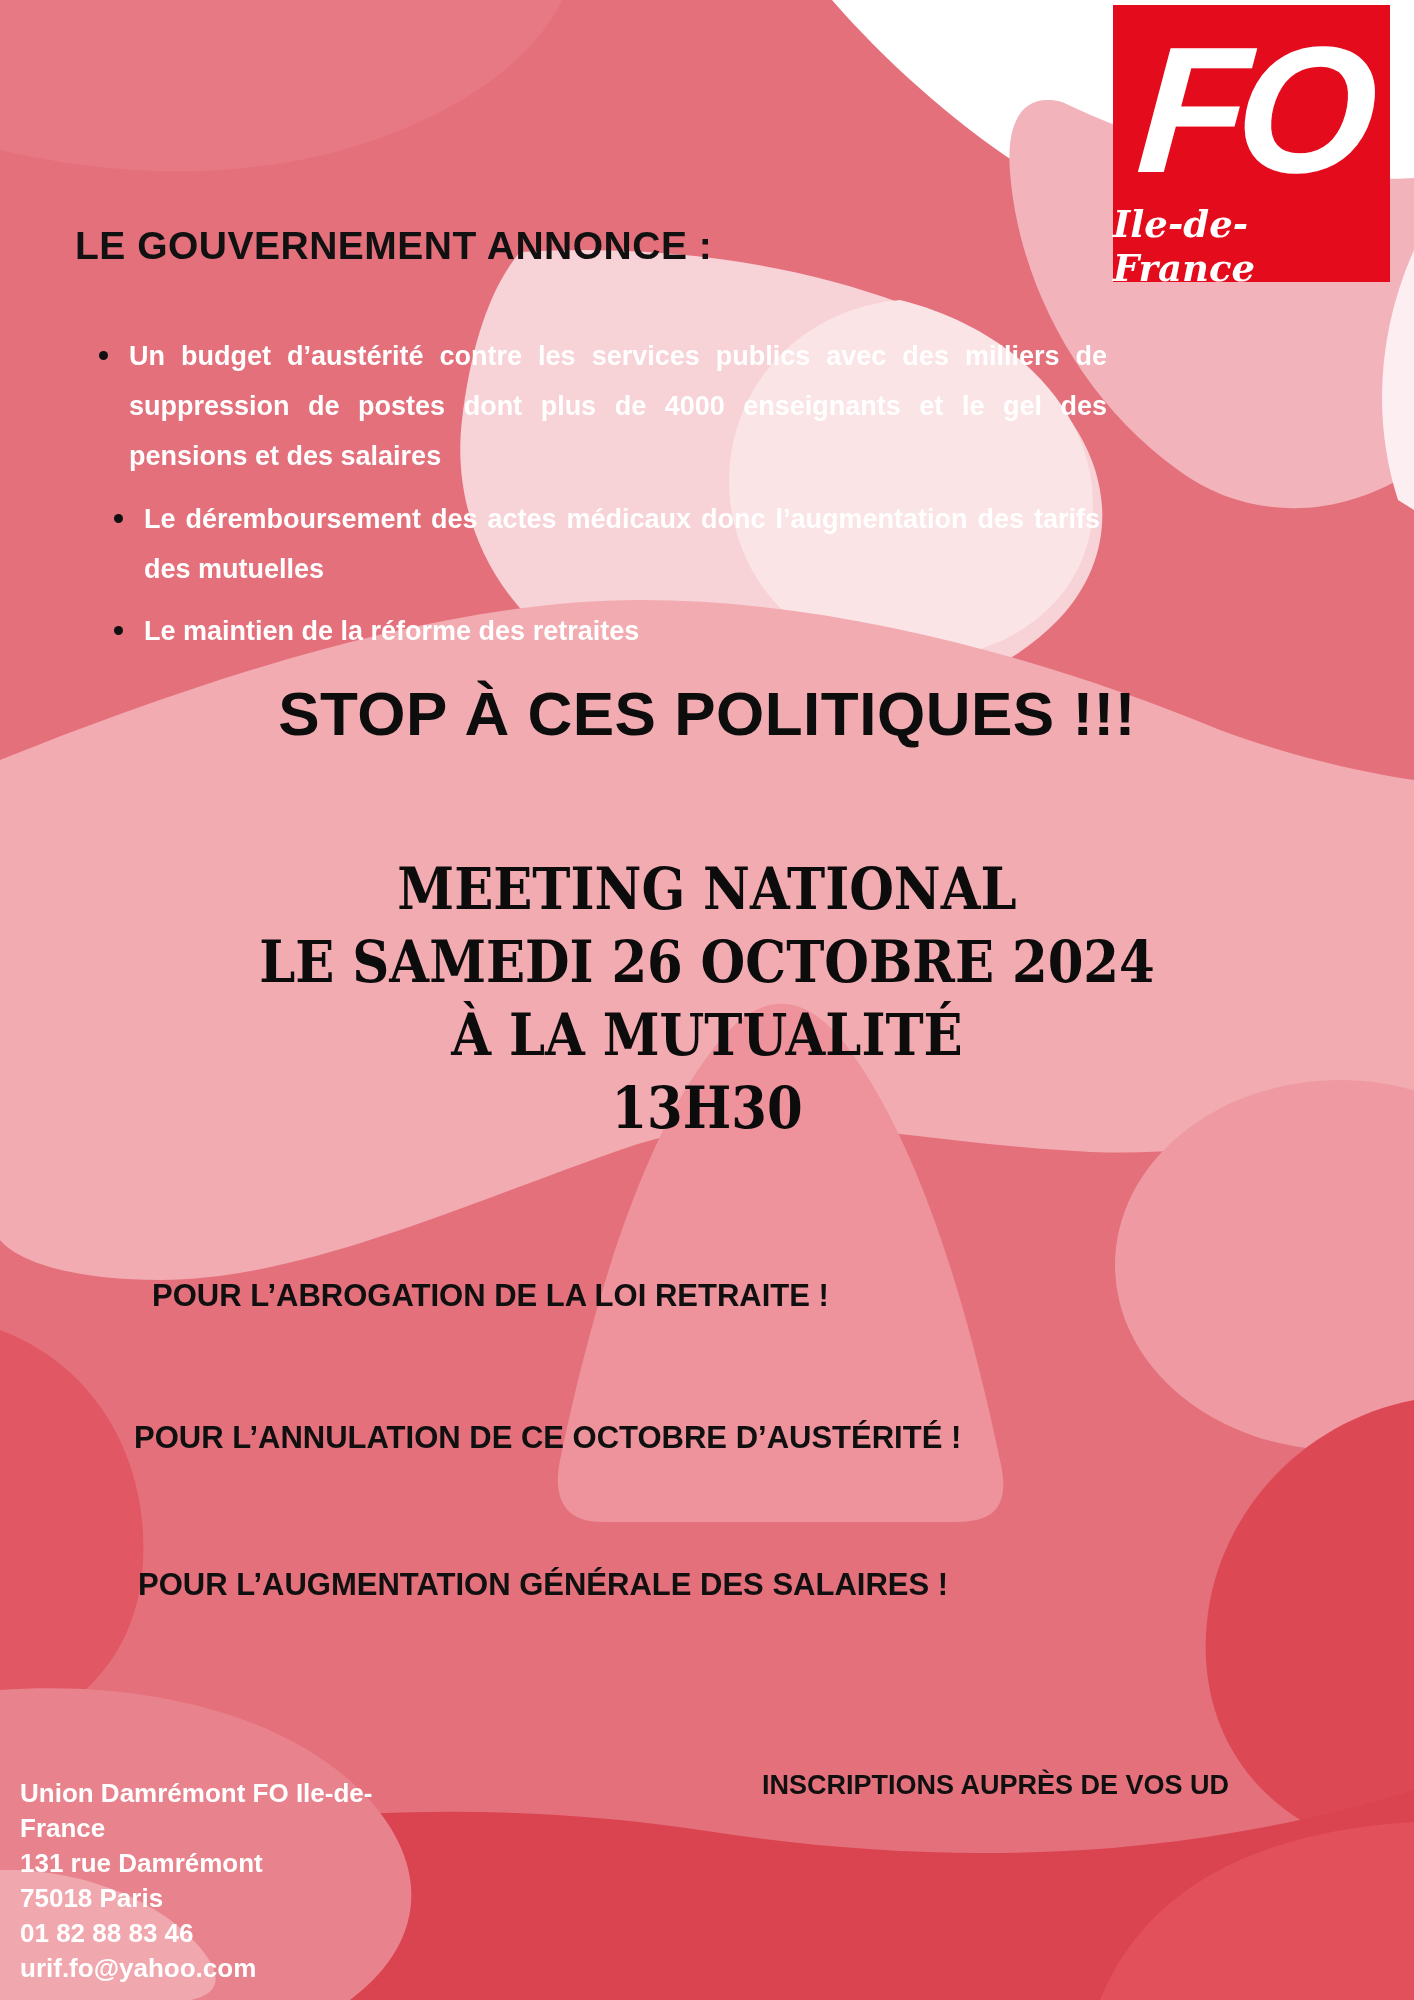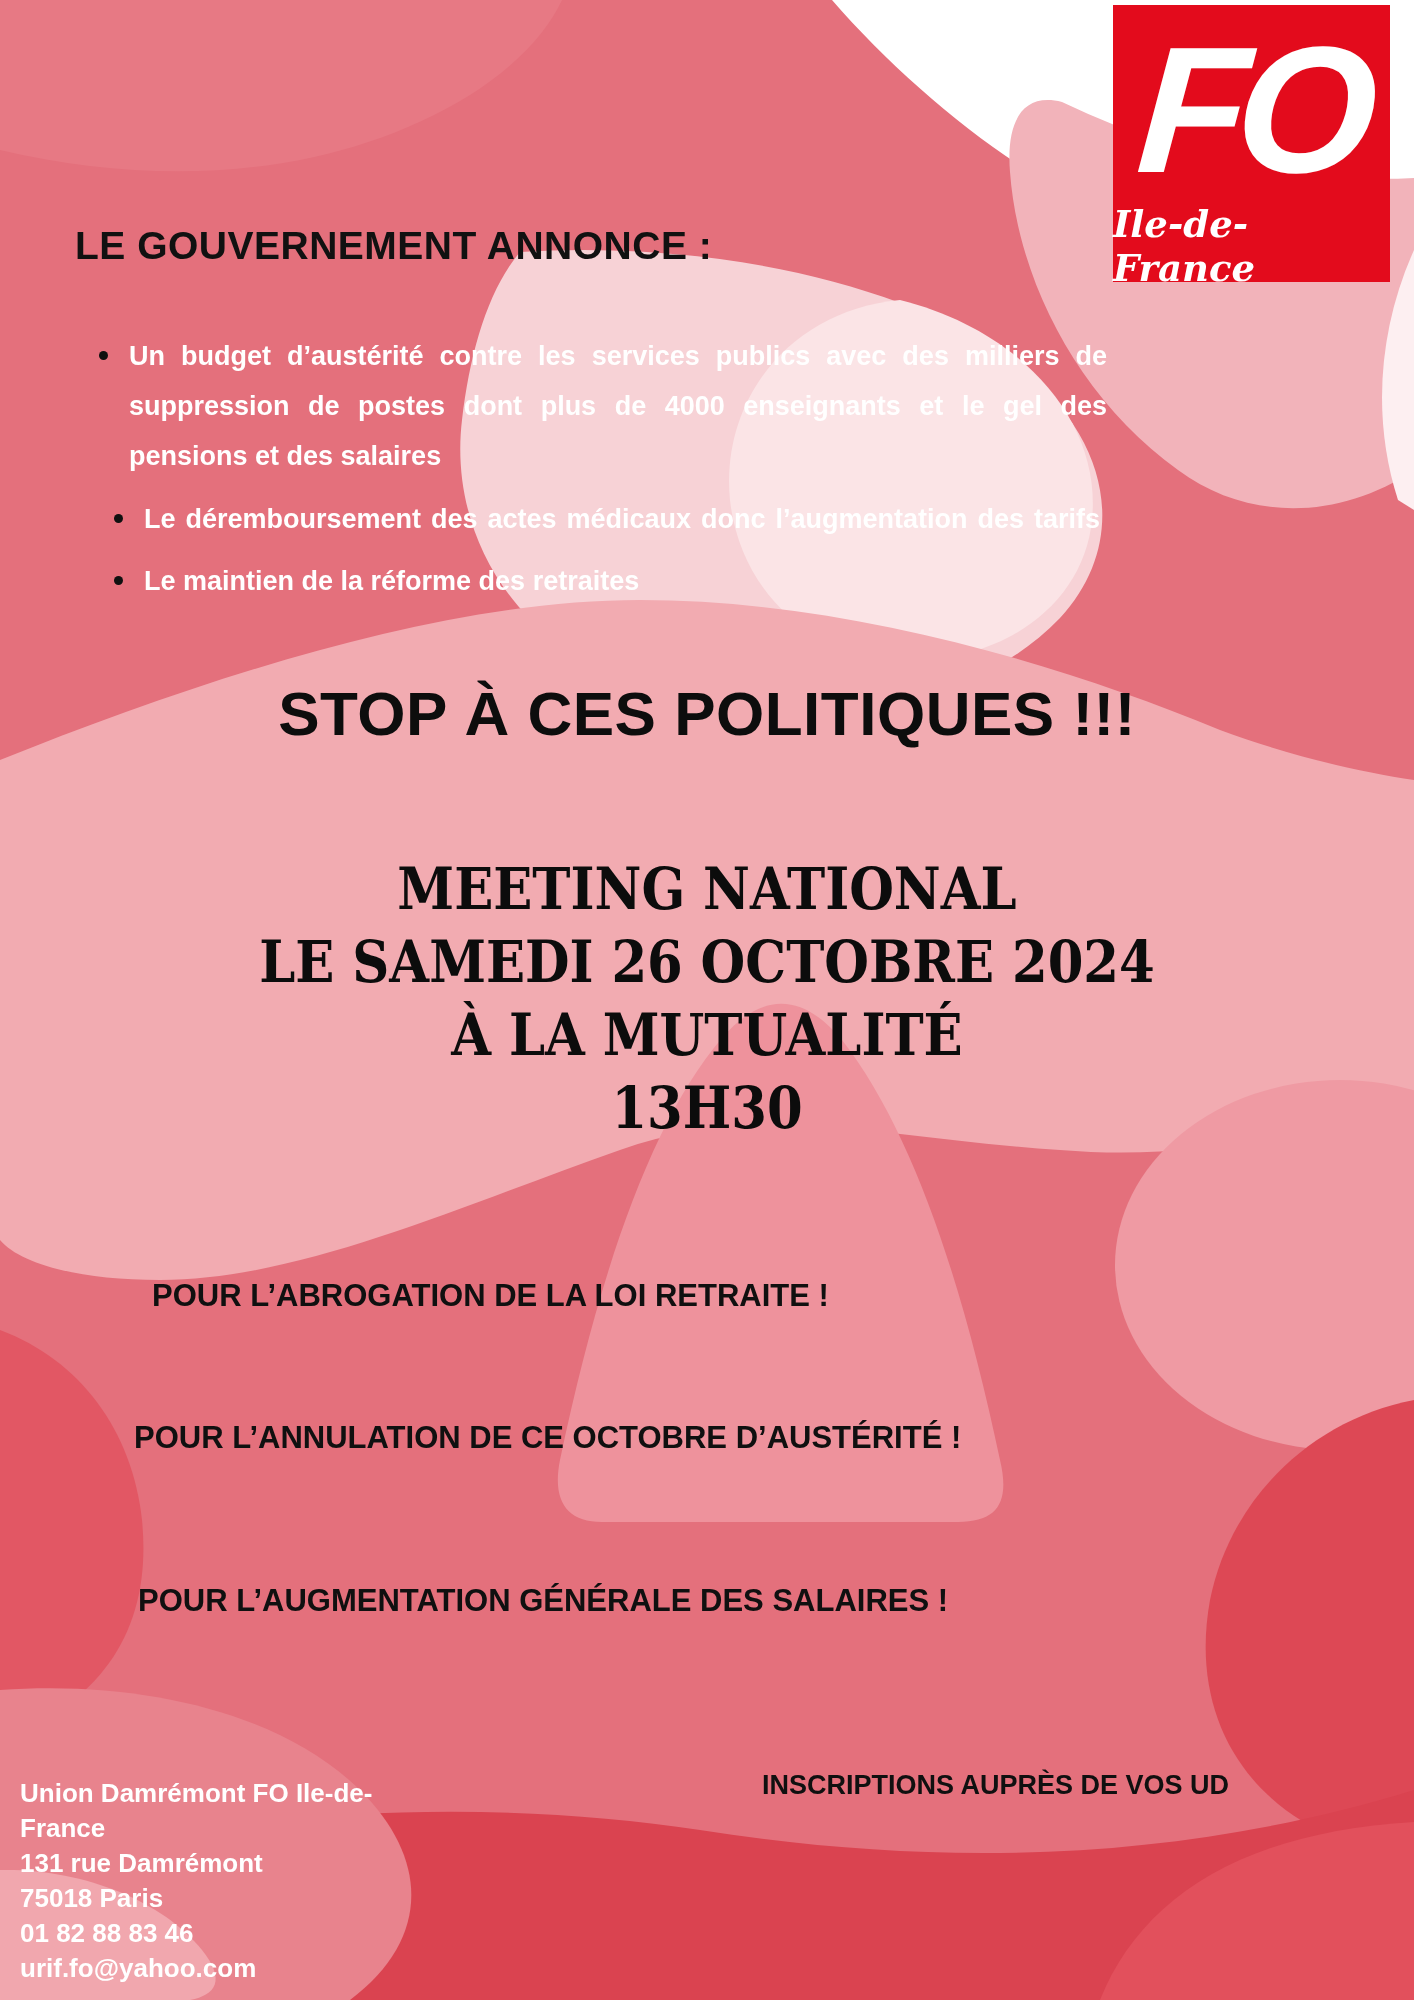--- a/index.html
+++ b/index.html
@@ -68,21 +68,21 @@
   }
   .meeting-line{transform:scaleX(0.9);transform-origin:50% 50%;}
 
   .slogan{
     position:absolute;
     font-size:31px;font-weight:800;letter-spacing:0;
     color:#101010;white-space:nowrap;
   }
   .s1{left:152px;top:1278px;}
   .s2{left:134px;top:1420px;}
-  .s3{left:138px;top:1567px;margin-top:16px;}
+  .s3{left:138px;top:1567px;}
 
   .inscriptions{
     position:absolute;left:762px;top:1770px;
     font-size:27px;font-weight:800;color:#101010;white-space:nowrap;
   }
 
   .contact{
     position:absolute;left:20px;top:1776px;width:360px;
     font-size:26px;font-weight:bold;line-height:35px;
     color:#ffffff;
@@ -142,20 +142,21 @@
       <div class="bline jl">Un budget d’austérité contre les services publics avec des milliers de</div>
       <div class="bline jl">suppression de postes dont plus de 4000 enseignants et le gel des</div>
       <div class="bline">pensions et des salaires</div>
     </div>
   </div>
 
   <div class="bullets b2">
     <div class="bullet">
       <span class="dot"></span>
       <div class="bline jl">Le déremboursement des actes médicaux donc l’augmentation des tarifs</div>
+      <div class="bline">des mutuelles</div>
     </div>
     <div class="bullet">
       <span class="dot"></span>
       <div class="bline">Le maintien de la réforme des retraites</div>
     </div>
   </div>
 
   <div class="stop">STOP À CES POLITIQUES !!!</div>
 
   <div class="meeting">

